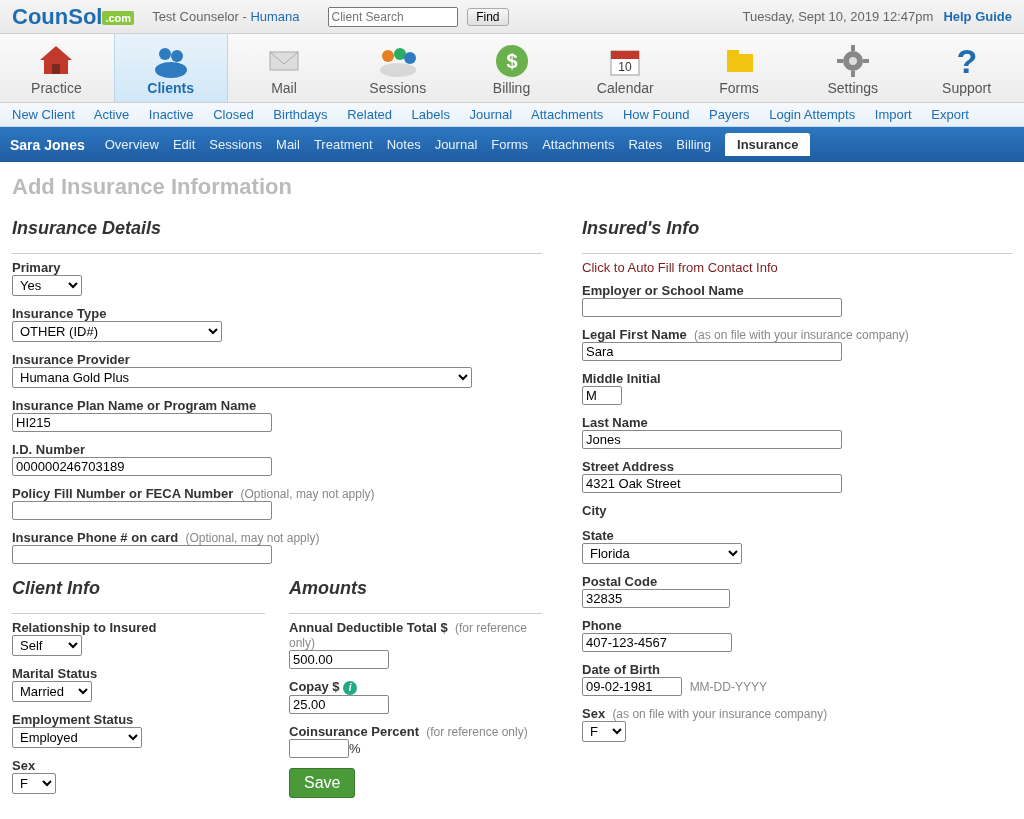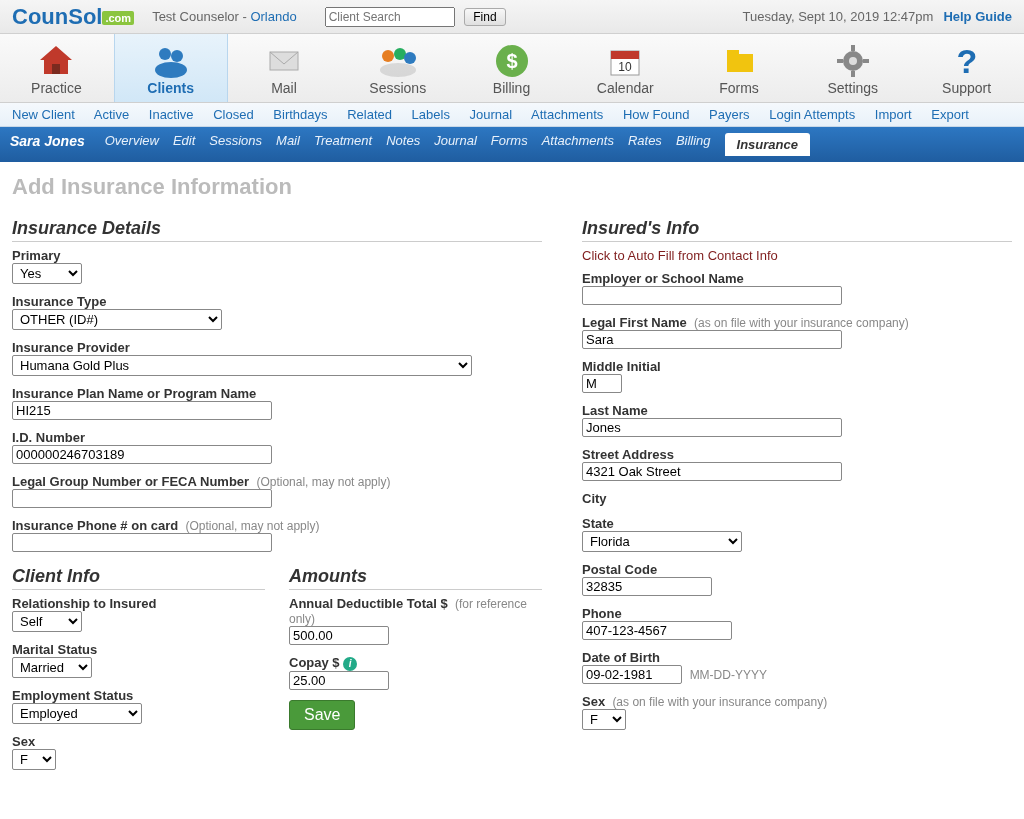--- a/index.html
+++ b/index.html
@@ -77,45 +77,44 @@
     padding: 4px 12px;
     font-size: 13px;
   }
   .subnav a { color:#1e6db3; margin-right:16px; text-decoration:none; }
 
   .client-bar {
     background: linear-gradient(#2d77c2,#1f5da0);
     color:#fff;
     padding: 6px 10px;
     display:flex;
-    align-items:flex-start;
+    align-items:center;
     gap: 14px;
     font-size: 13px;
-    font-style: italic;
   }
   .client-bar .name { font-weight:bold; font-size:14px; margin-right:6px; }
   .client-bar a { color:#e8f1fb; text-decoration:none; }
   .client-bar .tab-active {
     background:#fff; color:#333; padding:4px 12px;
     border-radius:3px 3px 0 0;
     font-weight:bold;
   }
 
   .page {
     padding: 8px 12px 30px;
   }
   .page-title {
     color:#bbb; font-size:22px; font-weight:bold;
     margin: 4px 0 14px;
   }
   .cols { display:flex; gap:40px; }
   .col { flex:1; min-width:0; }
   .section-title {
     font-style:italic; font-weight:bold; font-size:18px;
-    border-bottom:1px solid #ccc; padding-bottom:2px; margin:4px 0 6px;
+    border-bottom:1px solid #ccc; padding-bottom:14px; margin:4px 0 6px;
   }
   .field { margin: 6px 0 10px; }
   .field label { font-weight:bold; font-size:13px; display:block; }
   .hint { color:#888; font-weight:normal; font-size:12px; }
   .field input[type=text], .field select {
     font-size:13px; padding:1px 3px;
     border:1px solid #888; background:#fff;
     border-radius:2px;
   }
   .w-sm{width:70px;} .w-lg{width:260px;} .w-xl{width:460px;}
@@ -134,21 +133,21 @@
   }
 </style>
 </head>
 <body>
 
 <div class="topbar">
   <span class="logo">
     <span>CounSol</span><span class="dotcom">.com</span>
   </span>
   <span class="user">
-    <span>Test Counselor - </span><a href="#">Orlando</a>
+    <span>Test Counselor - </span><a href="#">Humana</a>
   </span>
   <span class="search-wrap">
     <input type="text" placeholder="Client Search" style="">
     <button class="find-btn">Find</button>
   </span>
   <span class="spacer"></span>
   <span class="datetime">Tuesday, Sept 10, 2019  12:47pm</span>
   <a href="#" class="help-link">Help Guide</a>
 </div>
 
@@ -305,21 +304,21 @@
         <label>Insurance Plan Name or Program Name</label>
         <input type="text" class="w-plan" value="HI215" style="">
       </div>
 
       <div class="field">
         <label>I.D. Number</label>
         <input type="text" class="w-plan" value="000000246703189" style="">
       </div>
 
       <div class="field">
-        <label><span>Legal Group Number or FECA Number</span> &nbsp;<span class="hint">(Optional, may not apply)</span></label>
+        <label><span>Policy Fill Number or FECA Number</span> &nbsp;<span class="hint">(Optional, may not apply)</span></label>
         <input type="text" class="w-plan" value="" style="">
       </div>
 
       <div class="field">
         <label><span>Insurance Phone # on card</span> &nbsp;<span class="hint">(Optional, may not apply)</span></label>
         <input type="text" class="w-plan" value="" style="">
       </div>
 
       <div class="subcols" style="">
         <div class="subcol">
@@ -345,20 +344,24 @@
         <div class="subcol">
           <div class="section-title">Amounts</div>
           <div class="field">
             <label><span>Annual Deductible Total $</span> &nbsp;<span class="hint">(for reference only)</span></label>
             <input type="text" style="width: 100px;" value="500.00">
           </div>
           <div class="field">
             <label><span>Copay $</span> <span class="info-icon">i</span></label>
             <input type="text" style="width: 100px;" value="25.00">
           </div>
+          <div class="field">
+            <label><span>Coinsurance Percent</span> &nbsp;<span class="hint">(for reference only)</span></label>
+            <input type="text" style="width: 60px;" value=""><span>%</span>
+          </div>
           <button class="save-btn">Save</button>
         </div>
       </div>
     </div>
 
     <div class="col" style="max-width:430px">
       <div class="section-title">Insured's Info</div>
       <a class="autofill-link">Click to Auto Fill from Contact Info</a>
 
       <div class="field">
@@ -383,21 +386,21 @@
       </div>
       <div class="field">
         <label>City</label>
       </div>
       <div class="field">
         <label>State</label>
         <select style="width:160px"><option>Florida</option></select>
       </div>
       <div class="field">
         <label>Postal Code</label>
-        <input type="text" style="width: 130px;" value="32835">
+        <input type="text" style="width: 148px;" value="32835">
       </div>
       <div class="field">
         <label>Phone</label>
         <input type="text" style="width: 150px;" value="407-123-4567">
       </div>
       <div class="field">
         <label>Date of Birth</label>
         <input type="text" style="width: 100px;" value="09-02-1981">
         <span class="hint" style="margin-left:4px">MM-DD-YYYY</span>
       </div>

